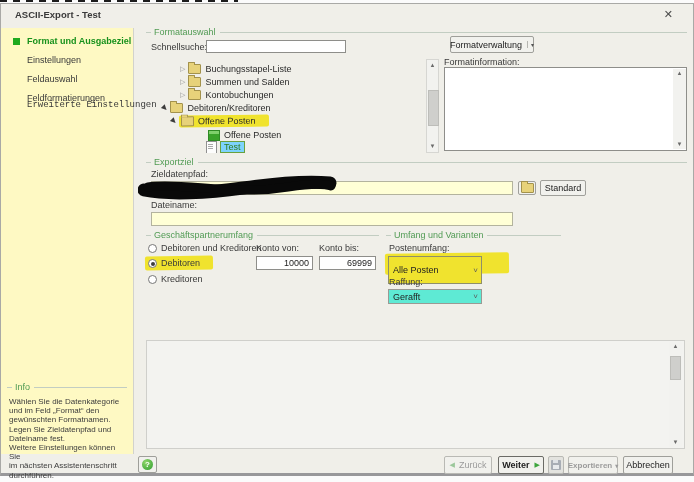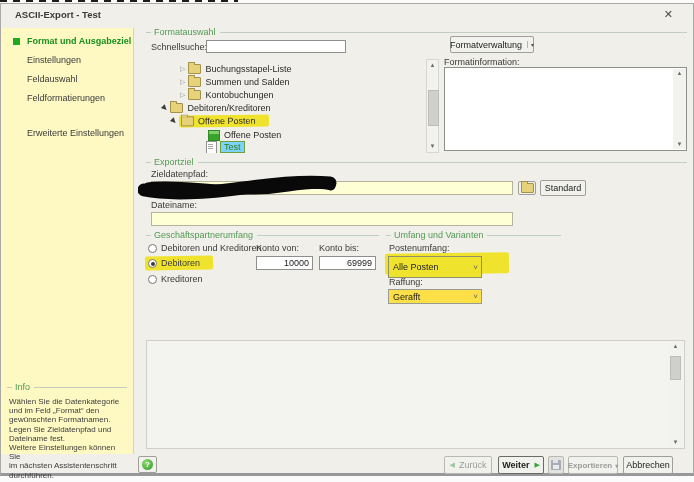--- a/index.html
+++ b/index.html
@@ -38,21 +38,21 @@
   .doc::before{content:"";position:absolute;left:1px;top:2px;width:5px;height:1px;background:#a9a9a9;box-shadow:0 2px 0 #a9a9a9,0 4px 0 #a9a9a9;}
   .hl{background:#f0e32e;border-radius:2px;}
   .sel-label{background:#7dd3fc;border:1px solid #69a13e;color:#2f7a1f;padding:0 3px;}
   .sbar{position:absolute;width:13px;background:#f2f2ef;border:1px solid #d6d6d2;box-sizing:border-box;}
   .sarr{position:absolute;left:0;width:100%;text-align:center;font-size:6px;color:#6a6a6a;line-height:9px;}
   .sthumb{position:absolute;left:1px;width:9px;background:#cfcfcc;border:1px solid #bdbdb9;}
   .btn{position:absolute;display:flex;align-items:center;justify-content:center;background:#f1f1ed;
        border:1px solid #9f9f9a;border-radius:2px;font-size:9px;color:#222;box-sizing:border-box;white-space:nowrap;}
   .btn.disabled{color:#9b9b9b;border-color:#b9b9b4;}
   .btn.default{border-color:#6b6b66;}
-  .combo{position:absolute;display:flex;align-items:center;border:1px solid #9a9a94;background:#fde047;
+  .combo{position:absolute;display:flex;align-items:center;border:1px solid #9a9a94;background:#5eead4;
          font-size:9px;color:#222;box-sizing:border-box;padding-left:4px;}
   .combo .chev{margin-left:auto;margin-right:3px;font-size:8px;color:#5a5a5a;}
   .radio{position:absolute;width:9px;height:9px;border:1px solid #777;border-radius:50%;background:#fff;box-sizing:border-box;}
   .radio.on::after{content:"";position:absolute;left:1.5px;top:1.5px;width:4px;height:4px;border-radius:50%;background:#3d3d3d;}
   .grayhead{position:absolute;left:145px;top:319px;width:539px;height:18px;
             background:linear-gradient(#dcdcd9,#c9c9c5);border:1px solid #bdbdb9;box-sizing:border-box;
             display:flex;align-items:center;}
   .chev-circle{width:11px;height:11px;border-radius:50%;border:1px solid #9c9c98;background:#f3f3f1;
                color:#6a6a6a;font-size:7px;line-height:10px;text-align:center;margin:0 6px 0 5px;}
   .info-text{position:absolute;left:8px;top:393px;width:118px;font-size:8px;line-height:9.2px;color:#3c3c3c;white-space:pre-line;}
@@ -70,21 +70,21 @@
 
     <div class="abs title" style="left:14px;top:5px;">ASCII-Export - Test</div>
     <div class="abs close" style="right:20px;top:4px;">✕</div>
 
     <div class="sidebar">
       <div class="nav-square" style="top:10px;"></div>
       <div class="nav-item active" style="top:8px;">Format und Ausgabeziel</div>
       <div class="nav-item" style="top:27px;">Einstellungen</div>
       <div class="nav-item" style="top:46px;">Feldauswahl</div>
       <div class="nav-item" style="top:65px;">Feldformatierungen</div>
-      <div class="nav-item" style="top:100px;">Erweiterte Einstellungen</div>
+      <div class="nav-item" style="top:72px;font-family:Liberation Mono, monospace;">Erweiterte Einstellungen</div>
       <div class="ghead" style="left:6px;top:354px;width:120px;">
         <span>Info</span>
       </div>
     </div>
     <div class="info-text">Wählen Sie die Datenkategorie
 und im Feld „Format“ den
 gewünschten Formatnamen.
 Legen Sie Zieldatenpfad und
 Dateiname fest.
 Weitere Einstellungen können Sie
@@ -185,21 +185,21 @@
     <div class="lbl" style="left:255px;top:239px;">Konto von:</div>
     <input class="tin" style="left: 255px; top: 252px; width: 57px; height: 14px; text-align: right;" value="10000">
     <div class="lbl" style="left:318px;top:239px;">Konto bis:</div>
     <input class="tin" style="left: 318px; top: 252px; width: 57px; height: 14px; text-align: right;" value="69999">
 
     <div class="ghead" style="left:385px;top:226px;width:175px;">
       <span>Umfang und Varianten</span>
     </div>
     <div class="lbl" style="left:388px;top:239px;">Postenumfang:</div>
     <div class="hl abs" style="left:384px;top:249px;width:124px;height:21px;transform:rotate(-0.7deg);"></div>
-    <div class="combo" style="left:387px;top:252px;width:94px;height:22px;background:#f0e32e;border-color:#8f8f6a;">
+    <div class="combo" style="left:387px;top:252px;width:94px;height:28px;background:#f0e32e;border-color:#8f8f6a;">
       <span>Alle Posten</span>
       <span class="chev">˅</span>
     </div>
     <div class="lbl" style="left:388px;top:273px;">Raffung:</div>
     <div class="combo" style="left:387px;top:285px;width:94px;height:15px;">
       <span>Gerafft</span>
       <span class="chev">˅</span>
     </div>
 
     <div class="abs" style="left:145px;top:336px;width:539px;height:109px;background:#f3f3f0;border:1px solid #cfcfcb;box-sizing:border-box;"></div>

